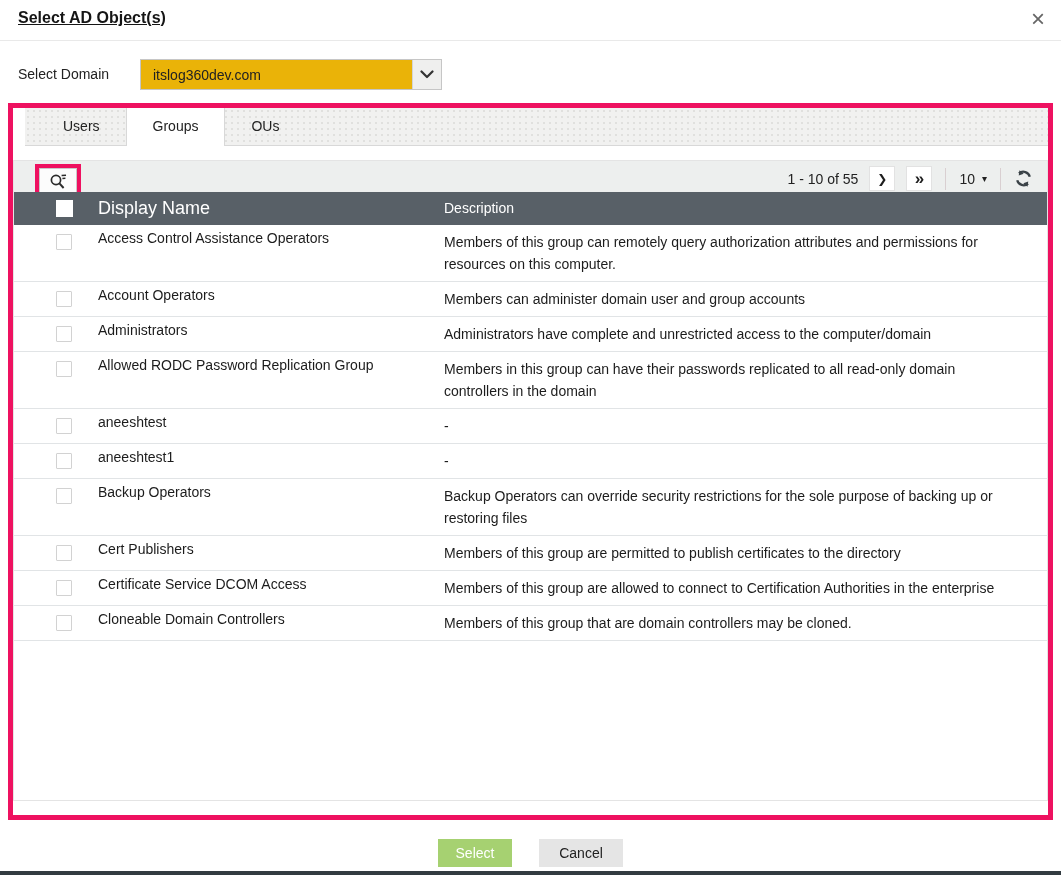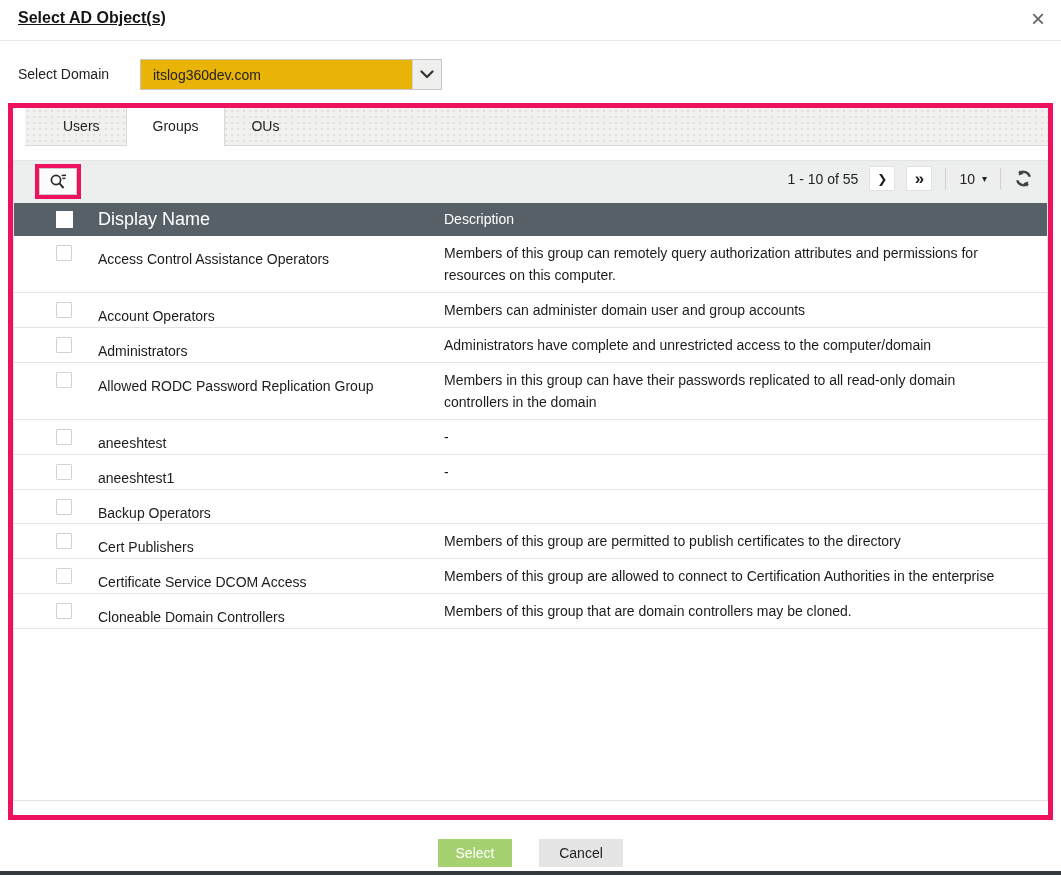--- a/index.html
+++ b/index.html
@@ -33,21 +33,21 @@
               border-bottom:1px solid #d8d8d8; display:flex; padding-left:12px; }
   .tab { min-width:80px; padding:0 26px; line-height:37px; text-align:center; font-size:14px;
          color:#222; cursor:pointer; }
   .tab.active { background:#fff; border-left:1px solid #d8d8d8; border-right:1px solid #d8d8d8;
                 height:38px; position:relative; z-index:2; }
 
   .grid-wrap { position:absolute; left:0; right:0; top:52px; bottom:14px;
                border:1px solid #e4e4e4; background:#fff; }
 
   
-  .toolbar { position:relative; height:42px; background:#edefee; }
+  .toolbar { position:relative; height:31px; background:#edefee; }
   .search-hl { position:absolute; left:21px; top:3px; border:4px solid #EE1160; background:#EE1160; }
   .search-btn { width:38px; height:27px; background:#fcfcfc; border:1px solid #c9c9c9;
                 display:flex; align-items:center; justify-content:center; cursor:pointer; }
   .tb-right { position:absolute; right:14px; top:0; height:35px; display:flex; align-items:center; }
   .pag-text { font-size:14px; color:#222; }
   .pg-btn { width:26px; height:25px; background:#fff; border:1px solid #e2e2e2; margin-left:11px;
             display:flex; align-items:center; justify-content:center; cursor:pointer;
             font-weight:bold; color:#1d1d1d; }
   .pg-next { font-size:12px; }
   .pg-last { font-size:17px; line-height:17px; }
@@ -61,21 +61,21 @@
   .thead .hd-check { position:absolute; left:42px; top:8px; width:17px; height:17px; background:#fff;
                      cursor:pointer; }
   .thead .hd-name { position:absolute; left:84px; top:0; line-height:33px; font-size:18px; color:#fff; }
   .thead .hd-desc { position:absolute; left:430px; top:0; line-height:33px; font-size:14px; color:#fff; }
 
   .tbody { position:relative; }
   .trow { position:relative; border-bottom:1px solid #e1e4e6; padding:6px 0; min-height:34px; }
   .checkbox { width:16px; height:16px; background:#fff; border:1px solid #d2d2d2; border-radius:1px;
               cursor:pointer; }
   .cell-check { position:absolute; left:42px; top:9px; }
-  .cell-name { position:absolute; left:84px; top:12px; width:335px; font-size:14px; color:#1c1c1c;
+  .cell-name { position:absolute; left:84px; top:2px; width:335px; font-size:14px; color:#1c1c1c;
                line-height:22px; }
   .cell-desc { margin-left:430px; width:555px; font-size:14px; color:#1c1c1c; line-height:22px; }
 
   
   .footer { position:absolute; left:0; top:839px; width:1061px; display:flex; justify-content:center;
             gap:27px; }
   .btn { height:28px; font-size:14px; border:none; cursor:pointer;
          font-family:"Liberation Sans","DejaVu Sans",sans-serif; }
   .btn-select { width:74px; background:#A6D171; color:#fff; }
   .btn-cancel { width:84px; background:#e5e5e5; color:#222; }
@@ -205,20 +205,21 @@
     </div>
     <div class="cell-name">aneeshtest1</div>
     <div class="cell-desc">-</div>
   </div>
 
   <div class="trow">
     <div class="cell-check">
       <div class="checkbox"></div>
     </div>
     <div class="cell-name">Backup Operators</div>
+    <div class="cell-desc">Backup Operators can override security restrictions for the sole purpose of backing up or restoring files</div>
   </div>
 
   <div class="trow">
     <div class="cell-check">
       <div class="checkbox"></div>
     </div>
     <div class="cell-name">Cert Publishers</div>
     <div class="cell-desc">Members of this group are permitted to publish certificates to the directory</div>
   </div>
 

